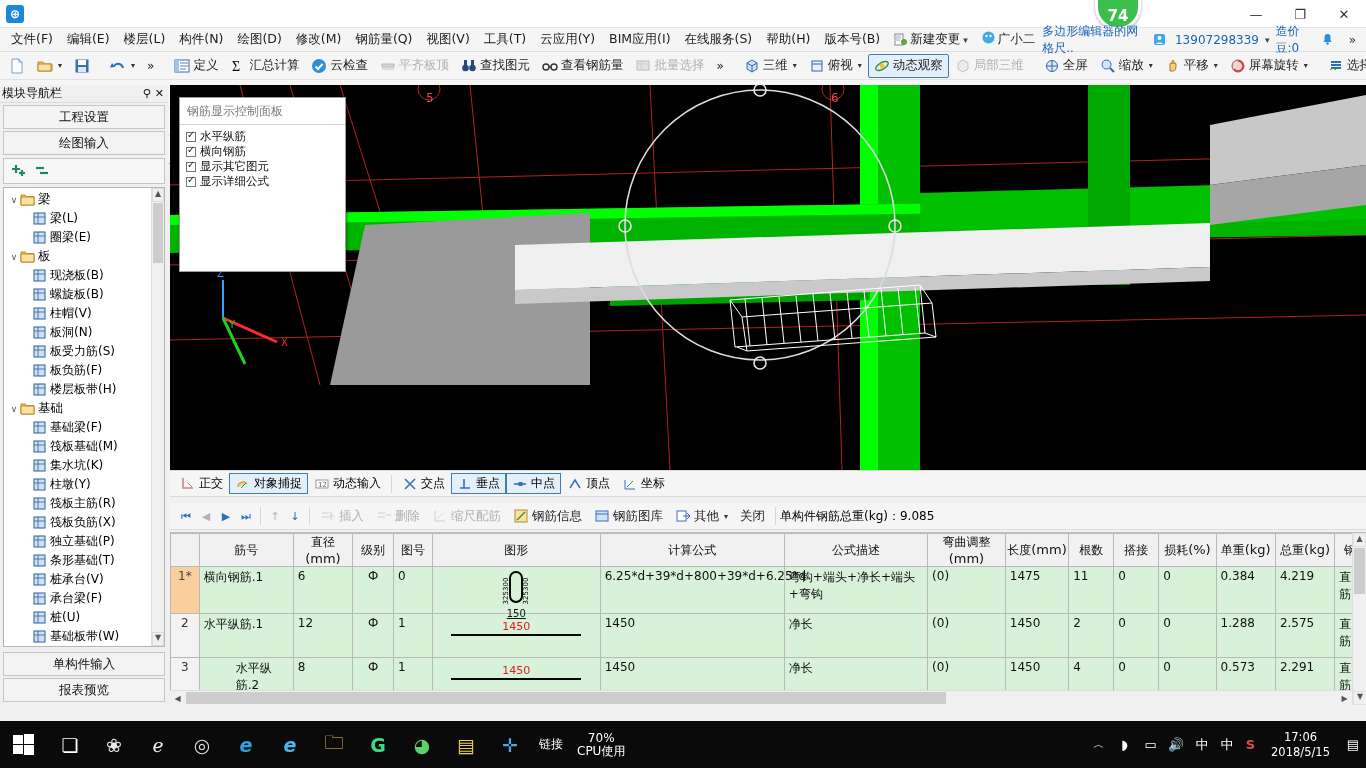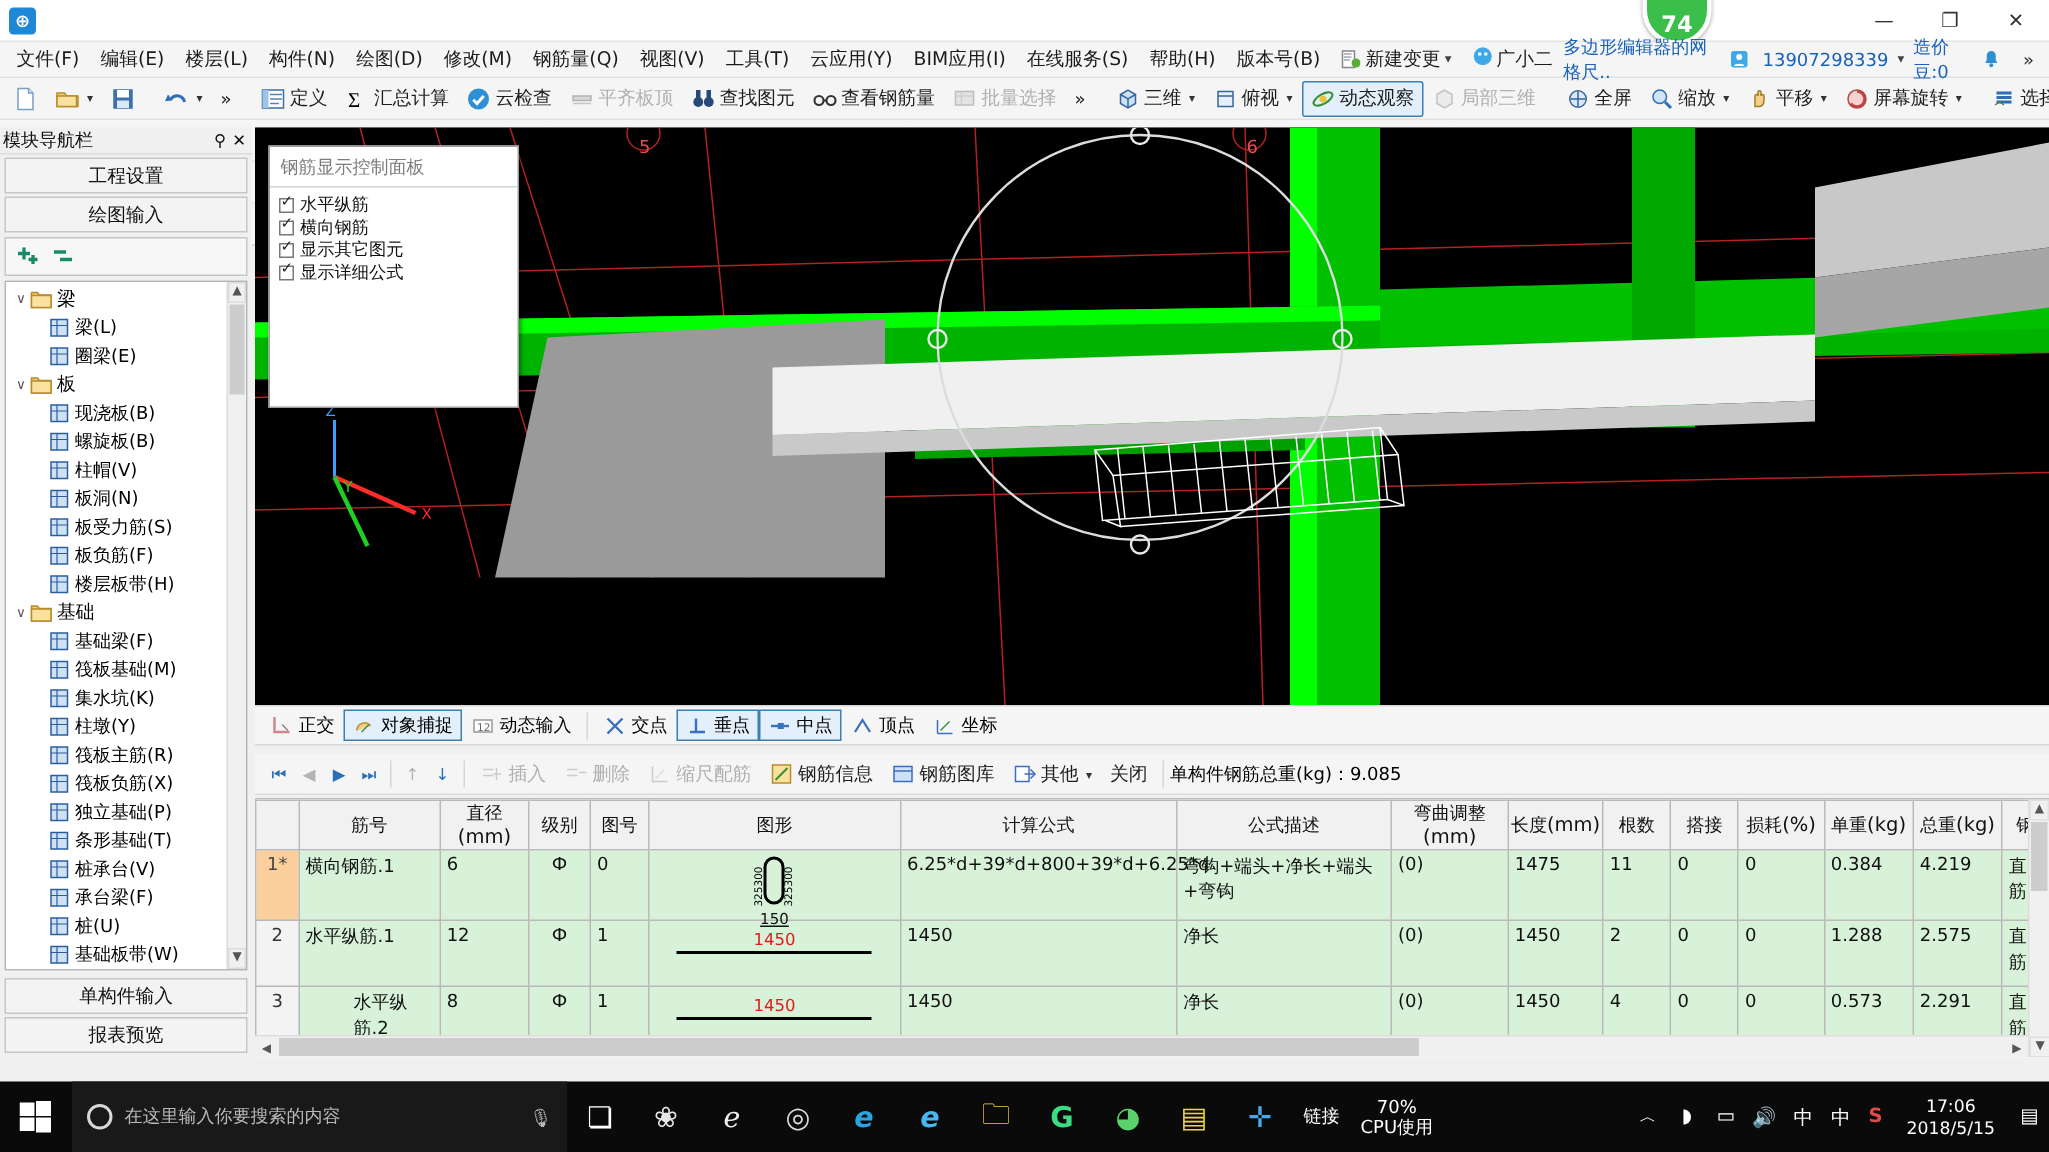--- a/index.html
+++ b/index.html
@@ -1184,25 +1184,20 @@
 
   <div class="taskbar">
     <div class="start">
       <svg width="22" height="22" viewBox="0 0 22 22">
           <rect x="0" y="1" width="10" height="9" fill="#fff"></rect>
           <rect x="11" y="0" width="10" height="10" fill="#fff"></rect>
           <rect x="0" y="11" width="10" height="9" fill="#fff"></rect>
           <rect x="11" y="11" width="10" height="10" fill="#fff"></rect>
         </svg>
     </div>
-    <div class="searchbox">
-      <span class="circ"></span>
-      <span>在这里输入你要搜索的内容</span>
-      <span style="margin-left:auto;">🎙</span>
-    </div>
     <div class="tb-icon">❏</div>
     <div class="tb-icon" style="color:#e8e8e8;">❀</div>
     <div class="tb-icon" style="color:#f0f0f0;">ℯ</div>
     <div class="tb-icon" style="color:#dcdcdc;">◎</div>
     <div class="tb-icon" style="color:#2aa3e0;font-weight:bold;font-style:italic;">e</div>
     <div class="tb-icon" style="color:#49b7f0;font-weight:bold;font-style:italic;">e</div>
     <div class="tb-icon" style="color:#f5c455;">🗀</div>
     <div class="tb-icon" style="color:#3ddc84;font-weight:bold;">G</div>
     <div class="tb-icon" style="color:#5ad16a;">◕</div>
     <div class="tb-icon" style="color:#e8d24a;">▤</div>

